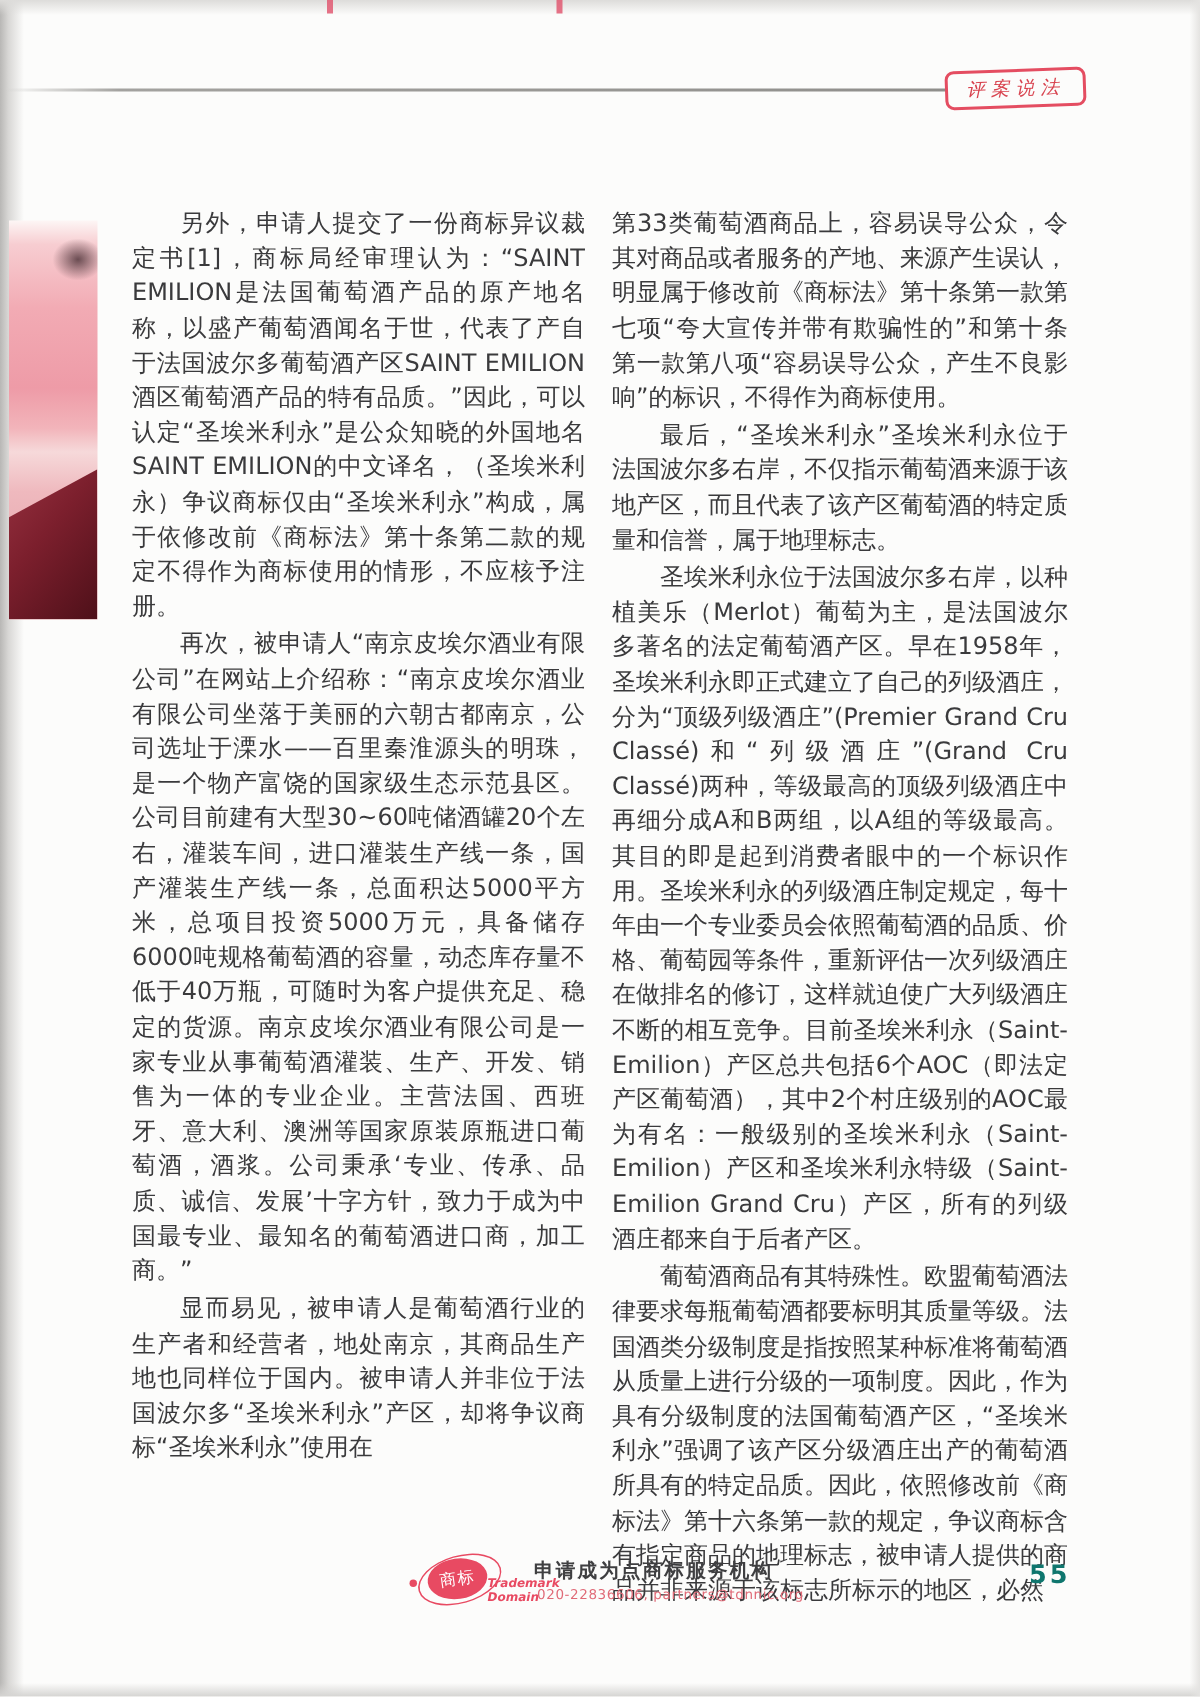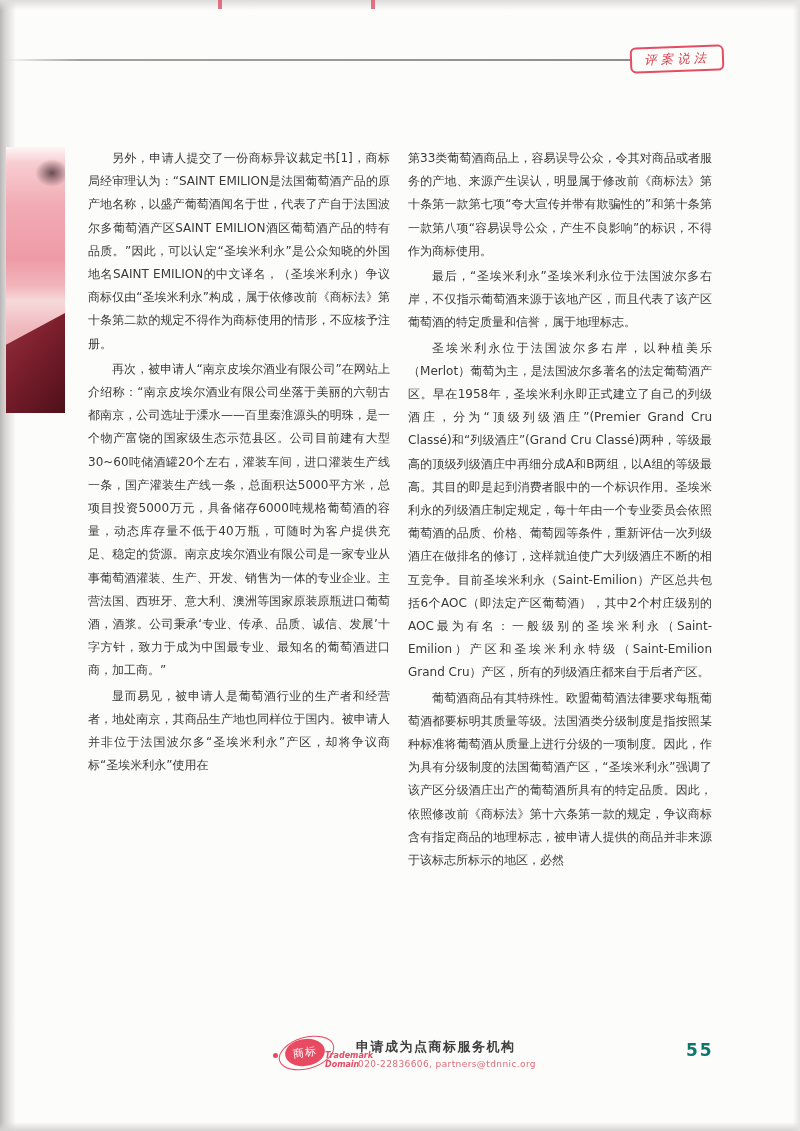--- a/index.html
+++ b/index.html
@@ -29,21 +29,21 @@
   .photo{position:absolute;left:6px;top:147px;width:59px;height:266px;overflow:hidden;
     background:linear-gradient(180deg,#fdf6f5 0%,#f7cdd1 6%,#f2abb4 22%,#ee9ba7 42%,
       #f2b4ba 52%,#f6d9da 58%,#efb9be 68%,#eab0b6 78%);}
   .photo-smudge{position:absolute;right:-4px;top:12px;width:34px;height:28px;
     background:radial-gradient(closest-side,rgba(72,46,52,.8),rgba(72,46,52,0));}
   .photo-wedge{position:absolute;left:0;bottom:0;width:100%;height:110px;
     background:linear-gradient(130deg,#9a3342 0%,#7c1f2d 45%,#4e1019 100%);
     -webkit-clip-path:polygon(0 38%,100% 9%,100% 100%,0 100%);
     clip-path:polygon(0 38%,100% 9%,100% 100%,0 100%);}
   
-  .col{position:absolute;top:147px;font-size:12px;line-height:23.2px;text-align:justify;
+  .col{position:absolute;top:137px;font-size:16px;line-height:23.2px;text-align:justify;
     color:#3a3a3c;}
   .col-left{left:88px;width:302px;}
   .col-right{left:408px;width:304px;}
   .para{margin:0 0 2px 0;text-indent:2em;}
   .para.no-indent{text-indent:0;}
   
   .footer{position:absolute;left:270px;top:1036px;width:320px;height:44px;}
   .logo-wrap{position:absolute;left:8px;top:0;width:78px;height:38px;}
   .logo-ellipse{position:absolute;left:7px;top:3px;width:40px;height:27px;background:#e84a62;
     border-radius:50%;display:flex;align-items:center;justify-content:center;transform:rotate(-8deg);}

